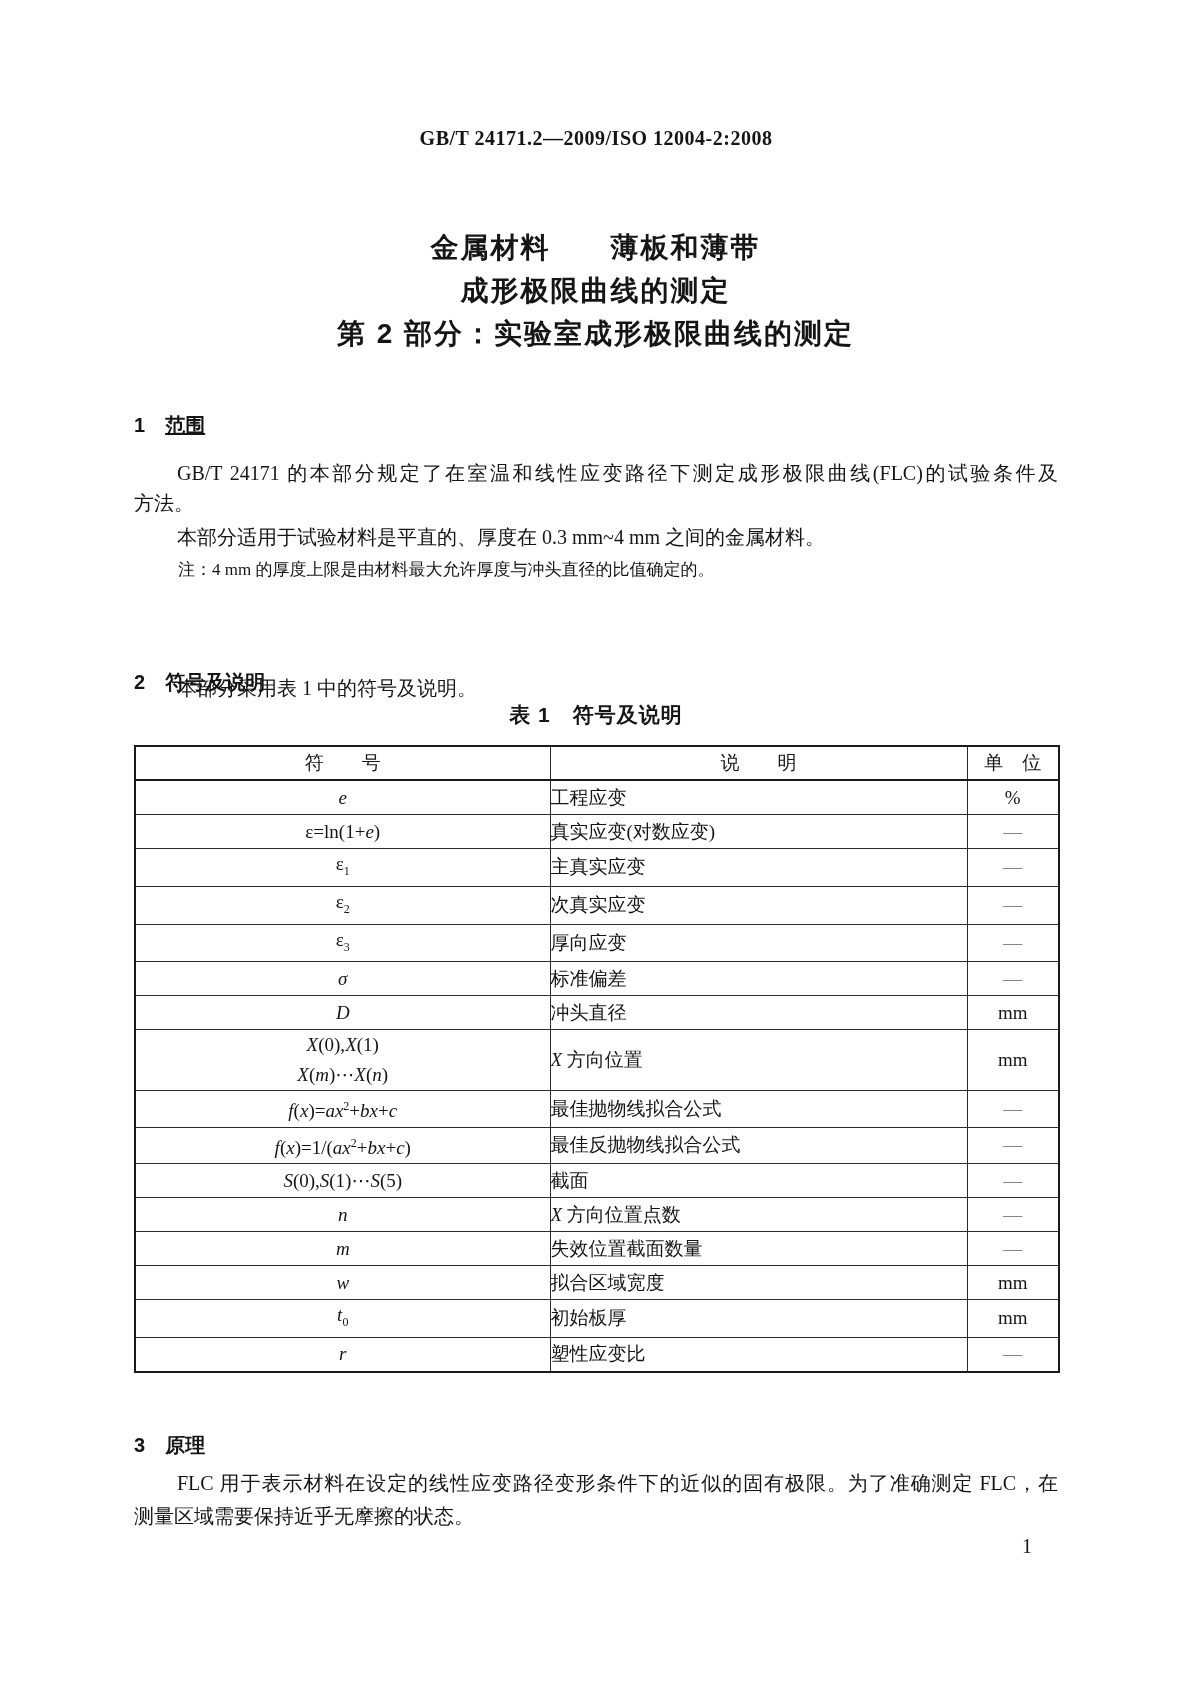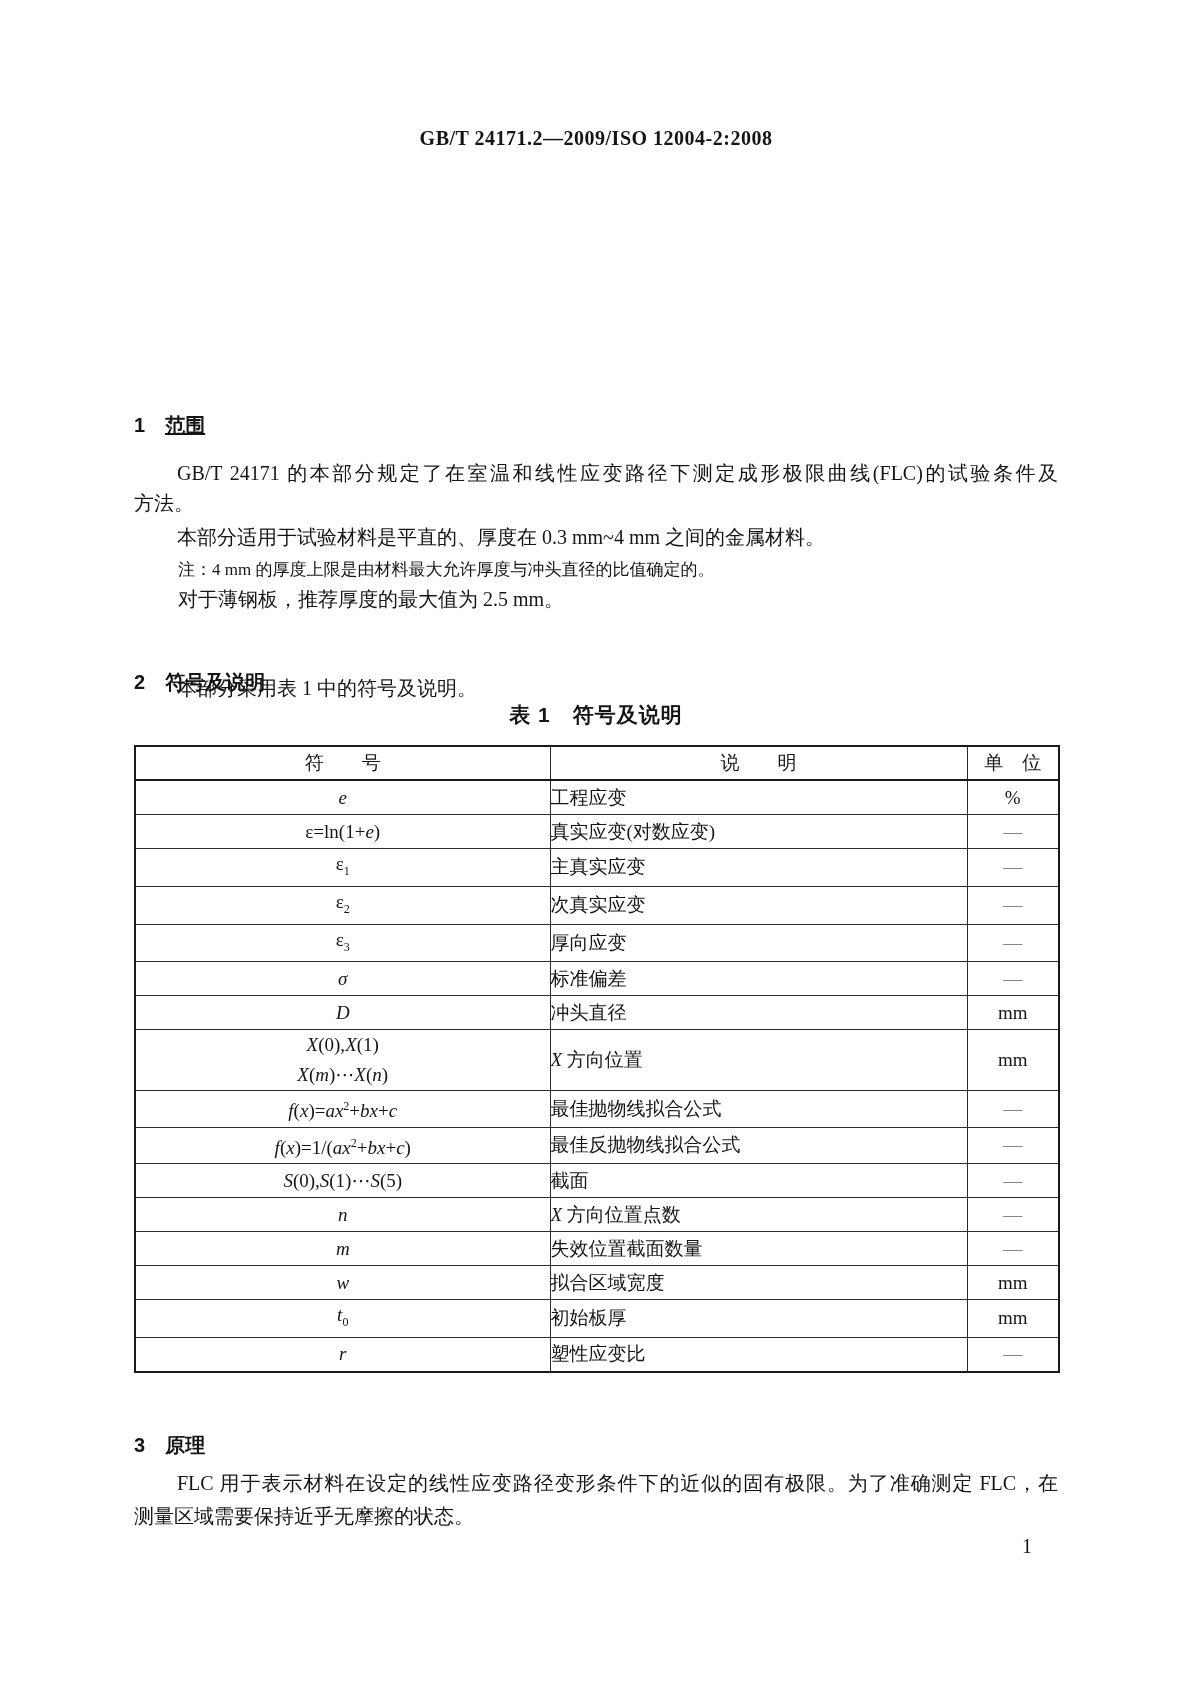--- a/index.html
+++ b/index.html
@@ -68,30 +68,34 @@
     font-size:20px; line-height:24px;
   }
 </style>
 </head>
 <body>
 
 <div class="page">
 
   <div class="doc-header">GB/T 24171.2—2009/ISO 12004-2:2008</div>
 
+  <div class="title-block">
+    <div>金属材料　　薄板和薄带</div>
+    <div>成形极限曲线的测定</div>
+    <div>第 2 部分：实验室成形极限曲线的测定</div>
+  </div>
 
   <div class="sec-heading" style="top:414px;text-decoration:underline;">
     <span class="sec-num">1</span><span>范围</span>
   </div>
 
   <div class="bline just" style="left:177px; top:460px; width:881px;">GB/T 24171 的本部分规定了在室温和线性应变路径下测定成形极限曲线(FLC)的试验条件及</div>
   <div class="bline" style="left:134px; top:490px;">方法。</div>
   <div class="bline" style="left:177px; top:524px;">本部分适用于试验材料是平直的、厚度在 0.3 mm~4 mm 之间的金属材料。</div>
   <div class="bline note-line" style="left:178px; top:557px;">注：4 mm 的厚度上限是由材料最大允许厚度与冲头直径的比值确定的。</div>
-  <div class="bline" style="left:178px; top:586px;">对于薄钢板，推荐厚度的最大值为 2.5 mm。</div>
 
   <div class="sec-heading" style="top:636px;margin-top:35px;">
     <span class="sec-num">2</span><span>符号及说明</span>
   </div>
 
   <div class="bline" style="left:177px; top:675px;">本部分采用表 1 中的符号及说明。</div>
 
   <div class="table-caption">表 1　符号及说明</div>
 
   <table class="symbols">

